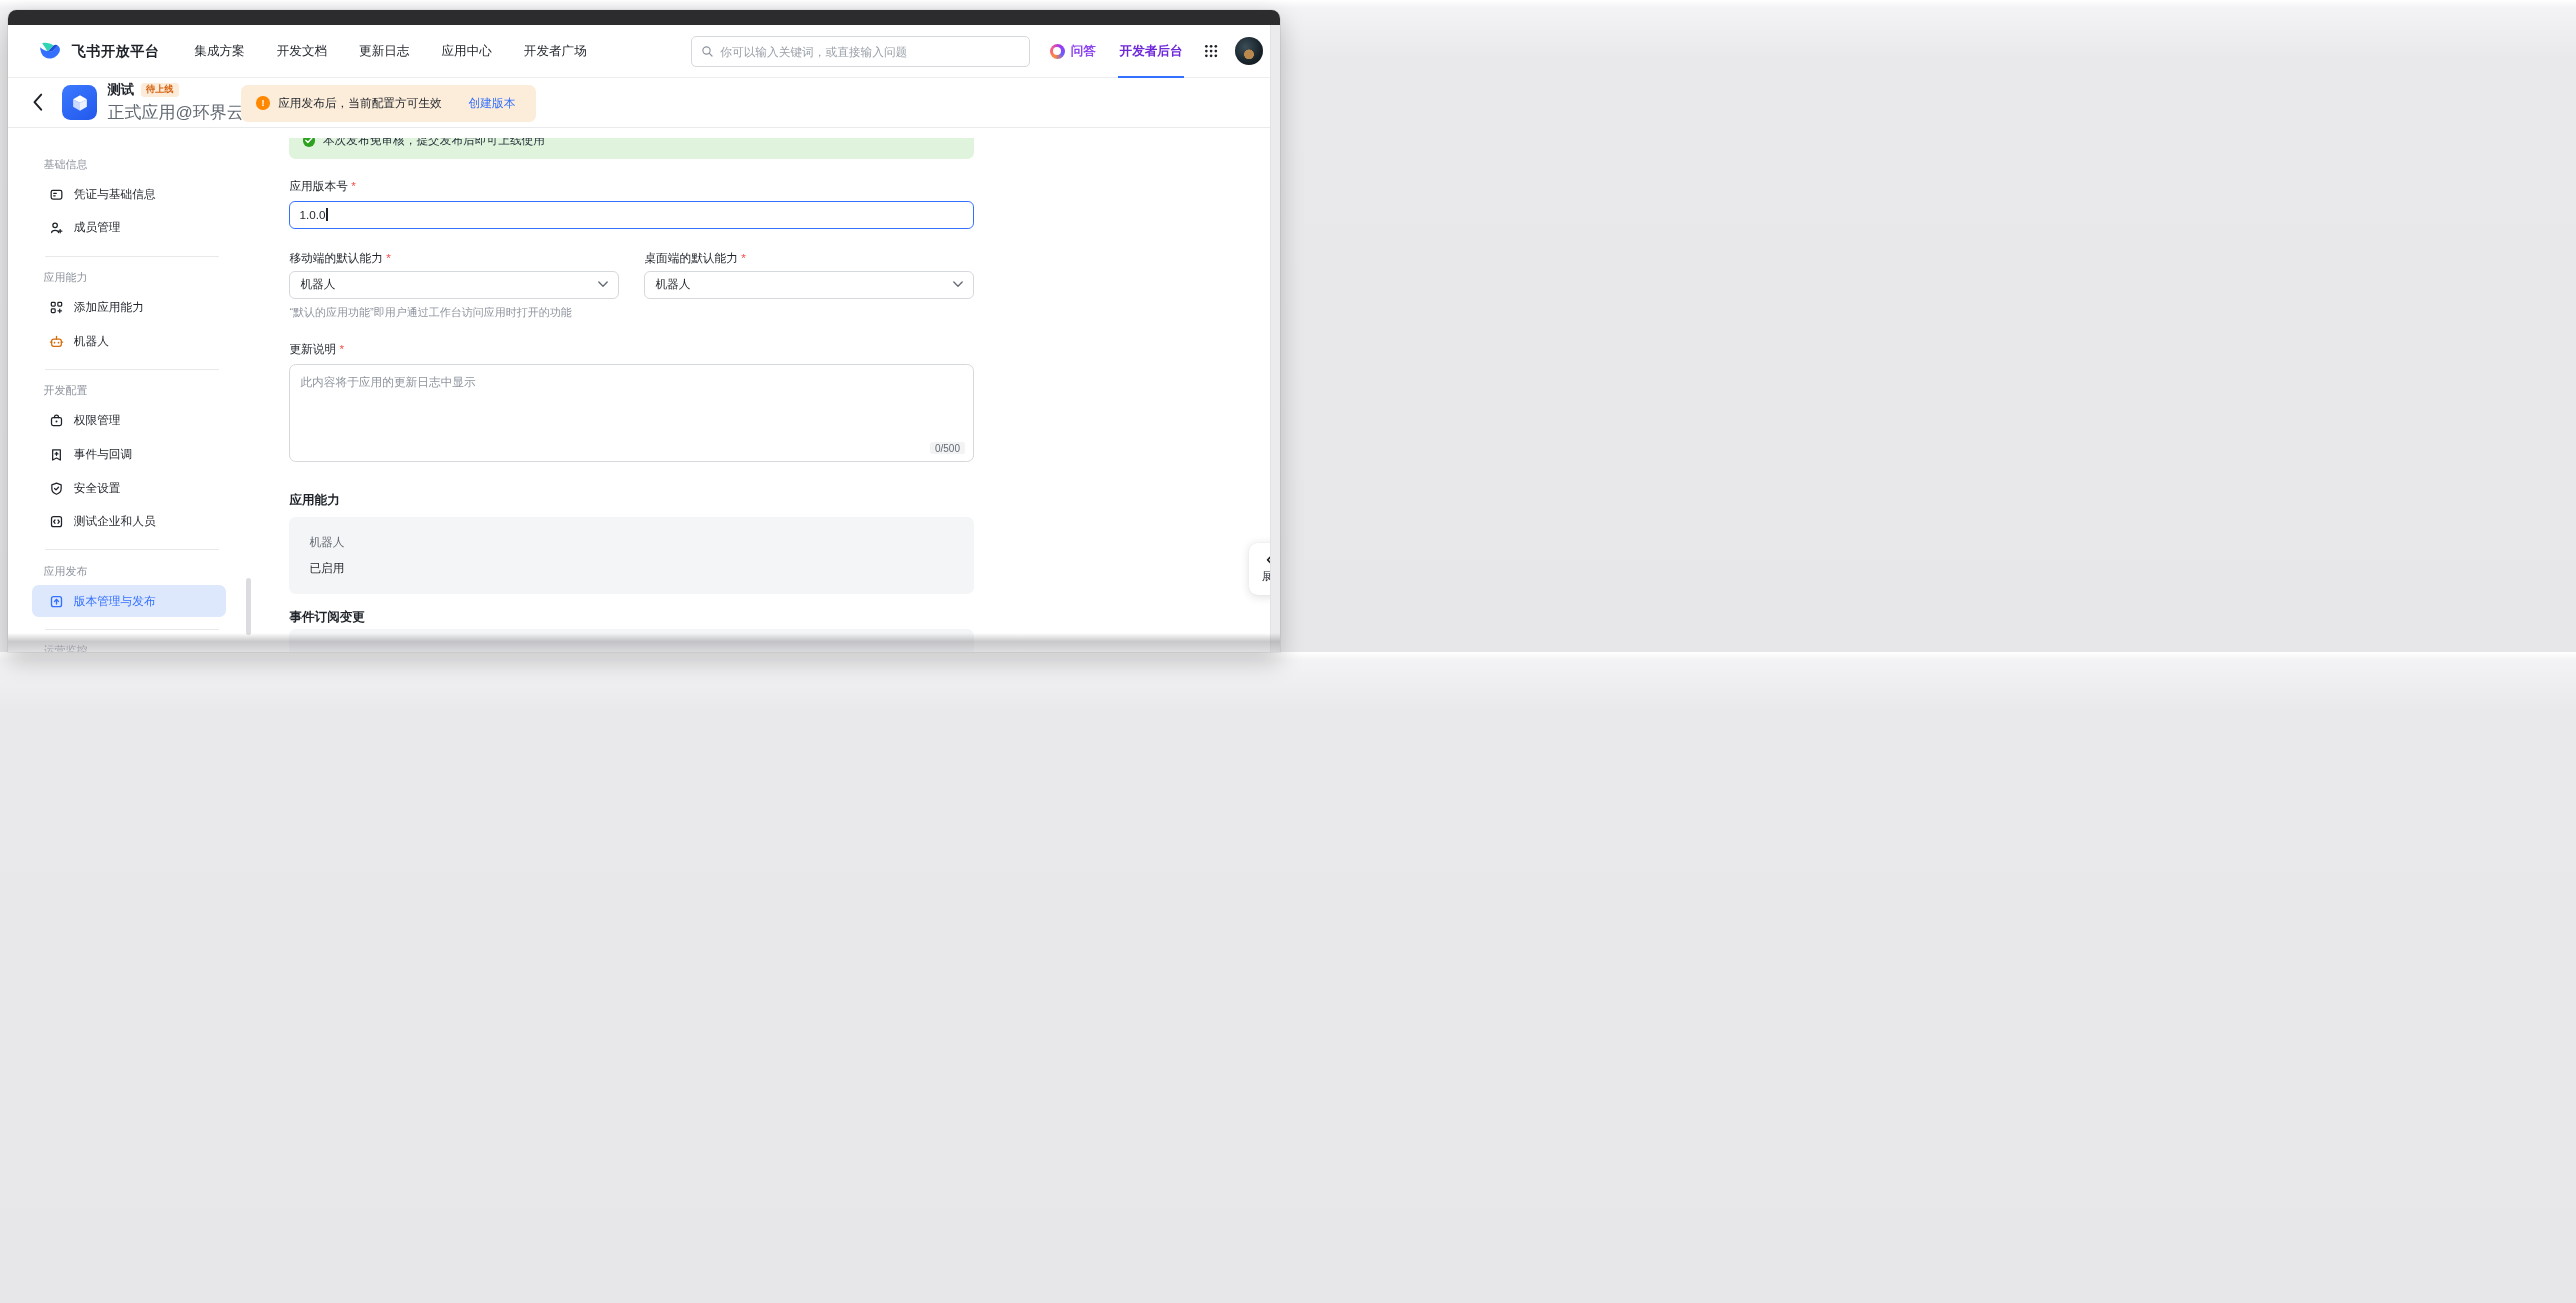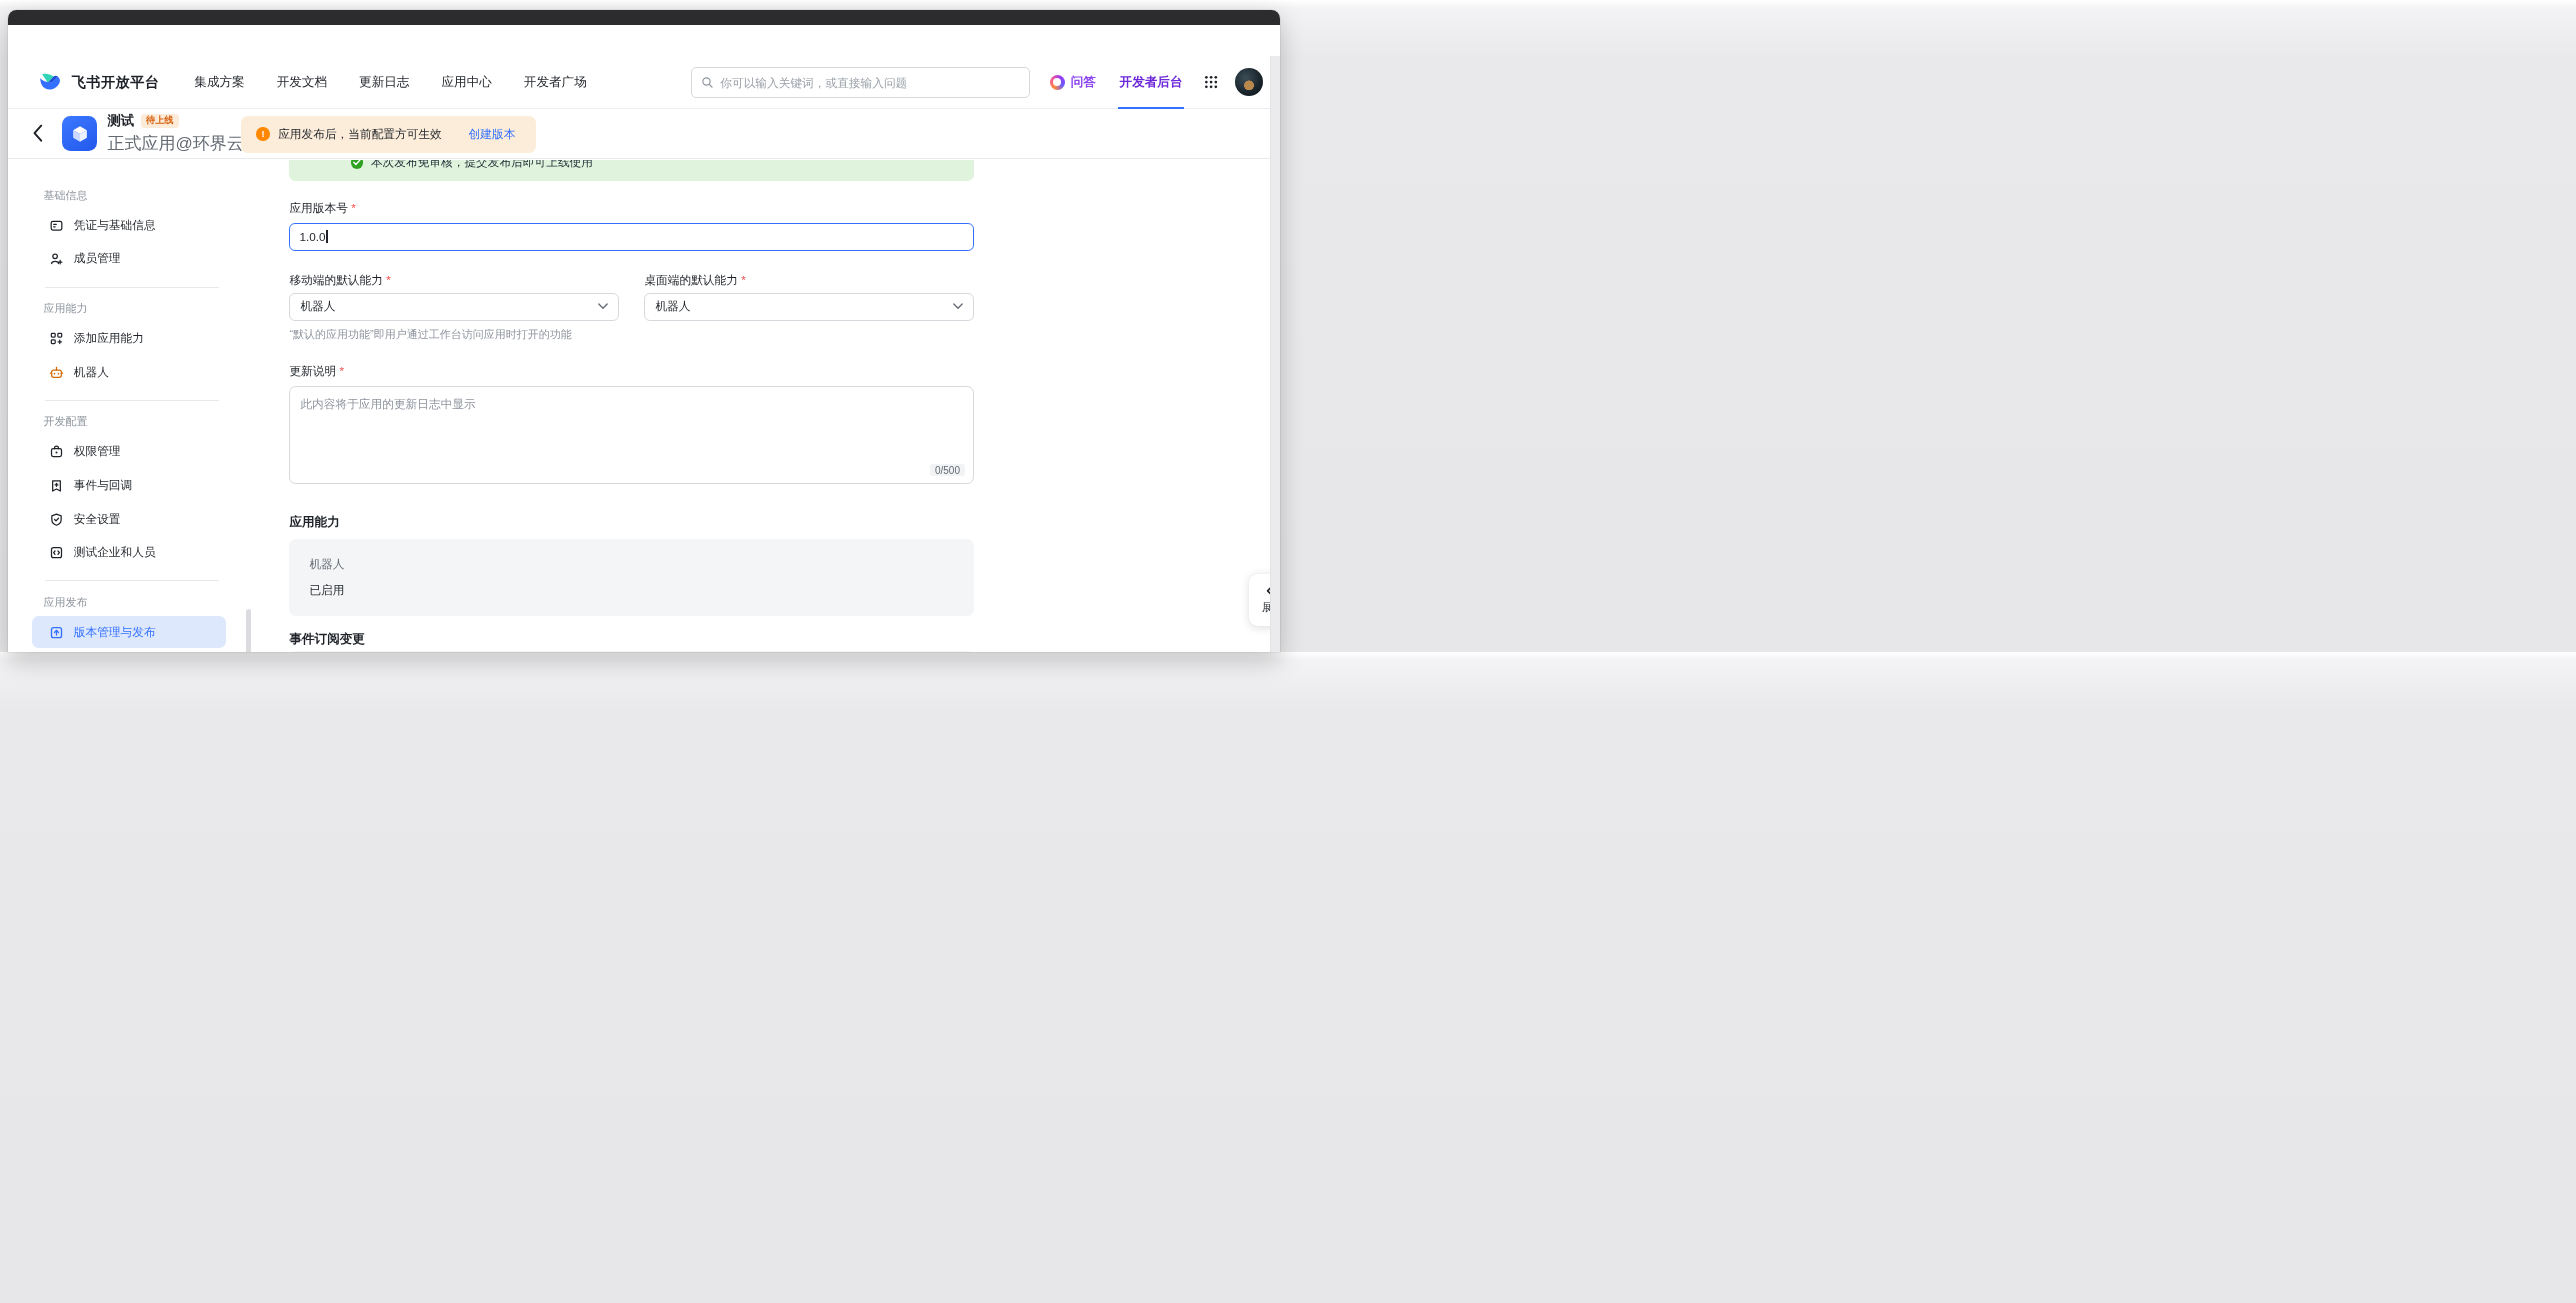--- a/index.html
+++ b/index.html
@@ -12,21 +12,21 @@
   .window {
     position:absolute; left:8.4px; top:10px; width:1272px; height:642px;
     border-radius:8.4px 8.4px 0 0; overflow:hidden; background:#fff;
     box-shadow:0 0 0 0.8px rgba(0,0,0,.07), 0 8.4px 25px rgba(0,0,0,.22);
   }
   .titlebar { height:15px; background:#2c2c2e; }
   .browser { position:relative; height:627px; background:#fff; }
 
   
   .topnav { height:53px; display:flex; align-items:center; padding:0 17px 0 30px;
-            border-bottom:0.8px solid #ebedf0; position:relative;margin-top:31px; }
+            border-bottom:0.8px solid #ebedf0; position:relative; }
   .brand { display:flex; align-items:center; gap:8.4px; }
   .brand-name { font-size:14.2px; font-weight:700; letter-spacing:0.4px; }
   .nav-links { display:flex; gap:32px; margin-left:35px; }
   .nav-link { font-size:12.6px; font-weight:500; color:#1f2329; cursor:pointer; white-space:nowrap; }
   .search { margin-left:auto; width:339px; height:31px; border:0.8px solid #d5d8dc; border-radius:5px;
             display:flex; align-items:center; gap:6.7px; padding:0 9.2px; background:#fff; }
   .search input { border:0; outline:0; flex:1; font-size:11.7px; color:#1f2329;
                   font-family:inherit; background:transparent; }
   .search input::placeholder { color:#9aa0a8; }
   .nav-right { display:flex; align-items:center; margin-left:20px; }
@@ -72,21 +72,21 @@
               margin:0 1.7px 1.7px 8.4px; border-radius:6.7px; cursor:pointer; font-size:11.7px; color:#1f2329; }
   .nav-item svg { flex:0 0 auto; }
   .nav-item.active { background:#dee8fd; color:#3370ff; font-weight:500; }
   .sdivider { height:0.8px; background:#e7e9eb; margin:11.7px 8.4px 13.4px 22px; }
   .mt16 { margin-top:13.4px; }
   .side-thumb { position:absolute; left:238px; top:553px; width:5px; height:57px;
                 background:#dcdce0; border-radius:2.5px; }
 
   
   .main { position:absolute; left:281px; top:103px; width:685px; }
-  .ok-banner { margin-top:1px; height:21px; overflow:hidden; border-radius:0 0 6.7px 6.7px; background:#e0f3dc;padding-left:48px; }
+  .ok-banner { margin-top:10px; height:21px; overflow:hidden; border-radius:0 0 6.7px 6.7px; background:#e0f3dc; }
   .ok-inner { display:flex; align-items:center; gap:7.5px; padding-left:13.4px; height:30px; margin-top:-12.6px; }
   .ok-dot { width:12.6px; height:12.6px; border-radius:50%; background:#2ea121; display:flex;
             align-items:center; justify-content:center; flex:0 0 auto; }
   .ok-text { font-size:11.7px; color:#24313a; }
   .field-label { font-size:11.7px; font-weight:500; margin:20px 0 6.7px; height:15px; }
   .req { color:#f54a45; margin-left:3.4px; font-weight:400; }
   .text-input { height:28px; border:1.7px solid #3370ff; border-radius:5.9px; display:flex;
                 align-items:center; padding:0 9.2px; font-size:11.7px; background:#fff; cursor:text; }
   .caret { display:inline-block; width:1.3px; height:13.4px; background:#1f2329; margin-left:0.8px; }
   .two-col { display:flex; gap:25px; margin-top:22px; }

